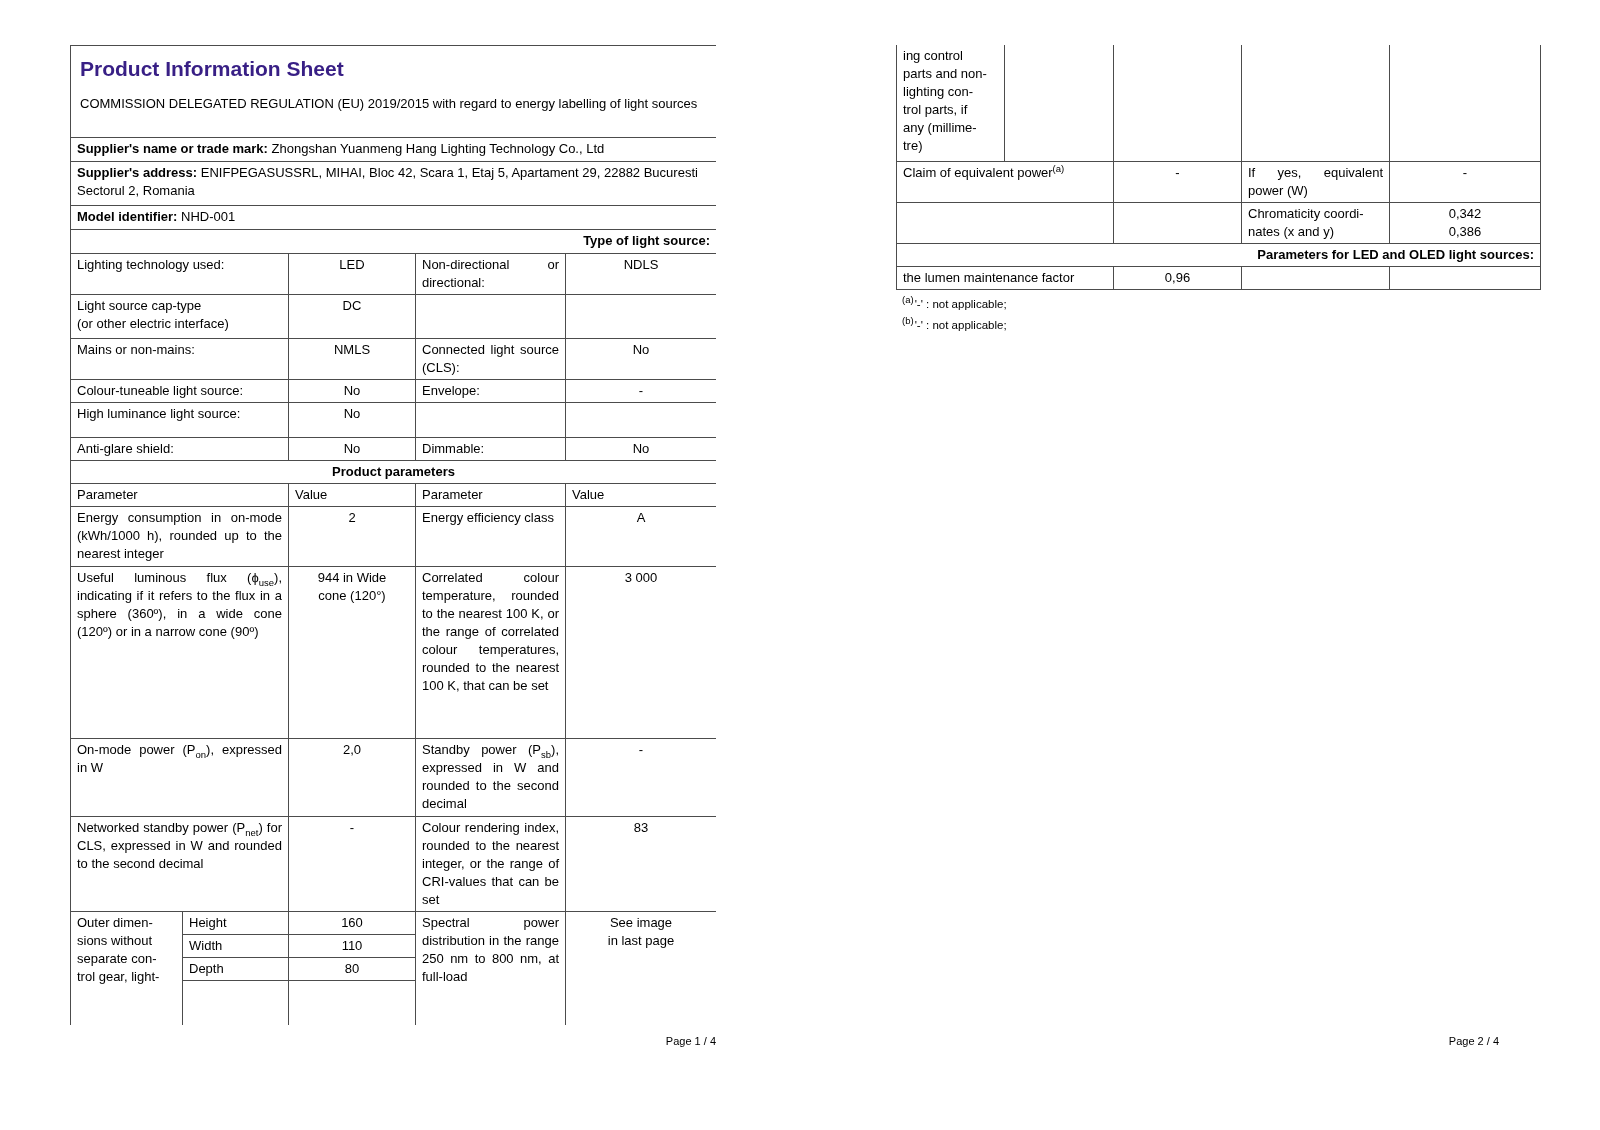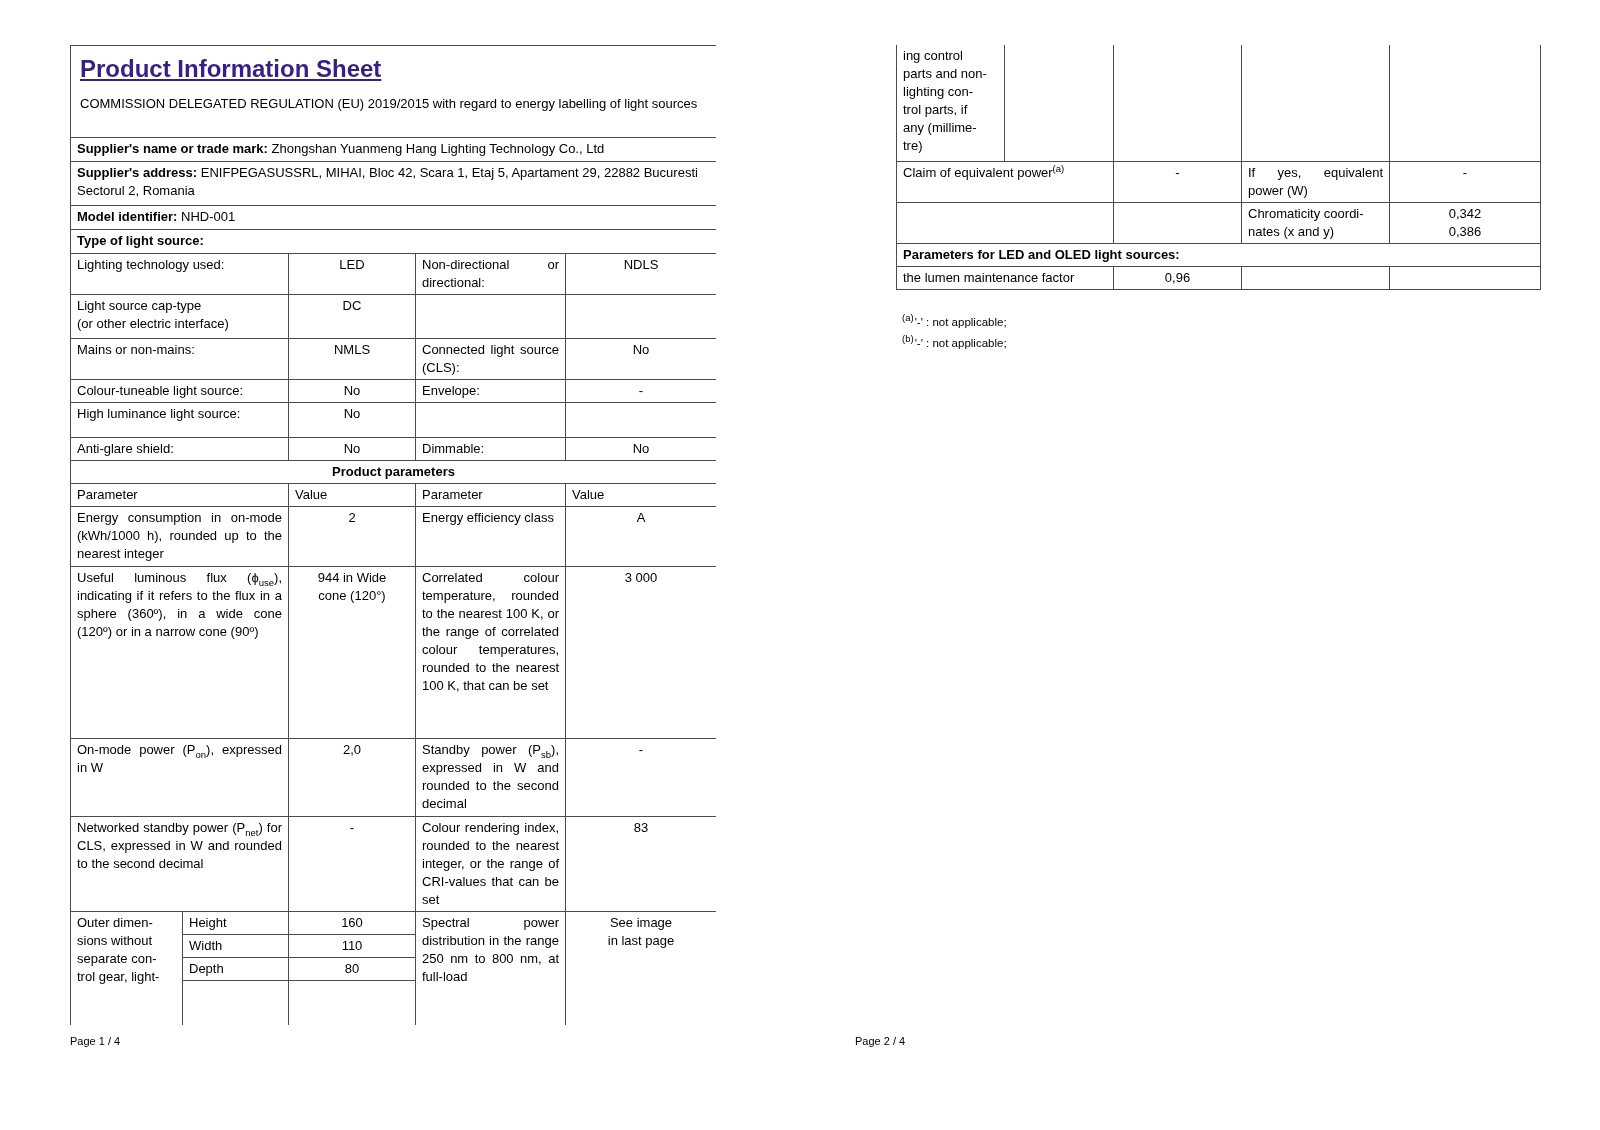--- a/index.html
+++ b/index.html
@@ -11,34 +11,34 @@
     overflow:hidden;
   }
   .page { position:absolute; top:45px; background:#fff; }
   .page1 { left:70px; width:646px; height:980px; overflow:hidden; }
   .page2 { left:896px; width:644px; }
   table { border-collapse:collapse; table-layout:fixed; width:100%; }
   td { border:1px solid var(--line); padding:2px 6px; vertical-align:top; word-wrap:break-word; }
   .c  { text-align:center; }
   .j  { text-align:justify; }
   .ml { white-space:pre-line; }
-  .b  { font-weight:bold; }
+  .b  { font-weight:bold;text-align:right; }
   .hdr { font-weight:bold; text-align:center; }
   .pad0 { padding:0; }
   .inner { padding:2px 6px; }
   .sub { height:23px; line-height:22px; border-bottom:1px solid var(--line); padding:0 6px; overflow:hidden; }
   sub { font-size:9.5px; vertical-align:sub; line-height:0; }
   sup { font-size:9.5px; vertical-align:super; line-height:0; }
   .title-cell { padding:6px 9px 8px 9px; }
-  .doc-title { font-size:24px; line-height:34px; font-weight:bold; color:var(--accent); margin:0 0 8px 0;text-decoration:underline; }
+  .doc-title { font-size:21px; line-height:34px; font-weight:bold; color:var(--accent); margin:0 0 8px 0; }
   .subtitle { font-size:13px; line-height:19px; }
   tr.open-top > td { border-top:none; }
-  .footnotes { margin-top:22px; padding-left:6px; font-size:11.5px; line-height:21px; }
+  .footnotes { margin-top:4px; padding-left:6px; font-size:11.5px; line-height:21px; }
   .footnote sup { margin-right:1px; }
-  .pg-footer { position:absolute; top:1032px; font-size:11px; color:#000; text-align:left; }
+  .pg-footer { position:absolute; top:1032px; font-size:11px; color:#000; text-align:right; }
   .pg-footer.f1 { left:70px; width:646px; }
   .pg-footer.f2 { left:855px; width:644px; }
 </style>
 </head>
 <body>
 
 <div class="page page1">
   <table>
     <colgroup>
       <col style="width:112px">

